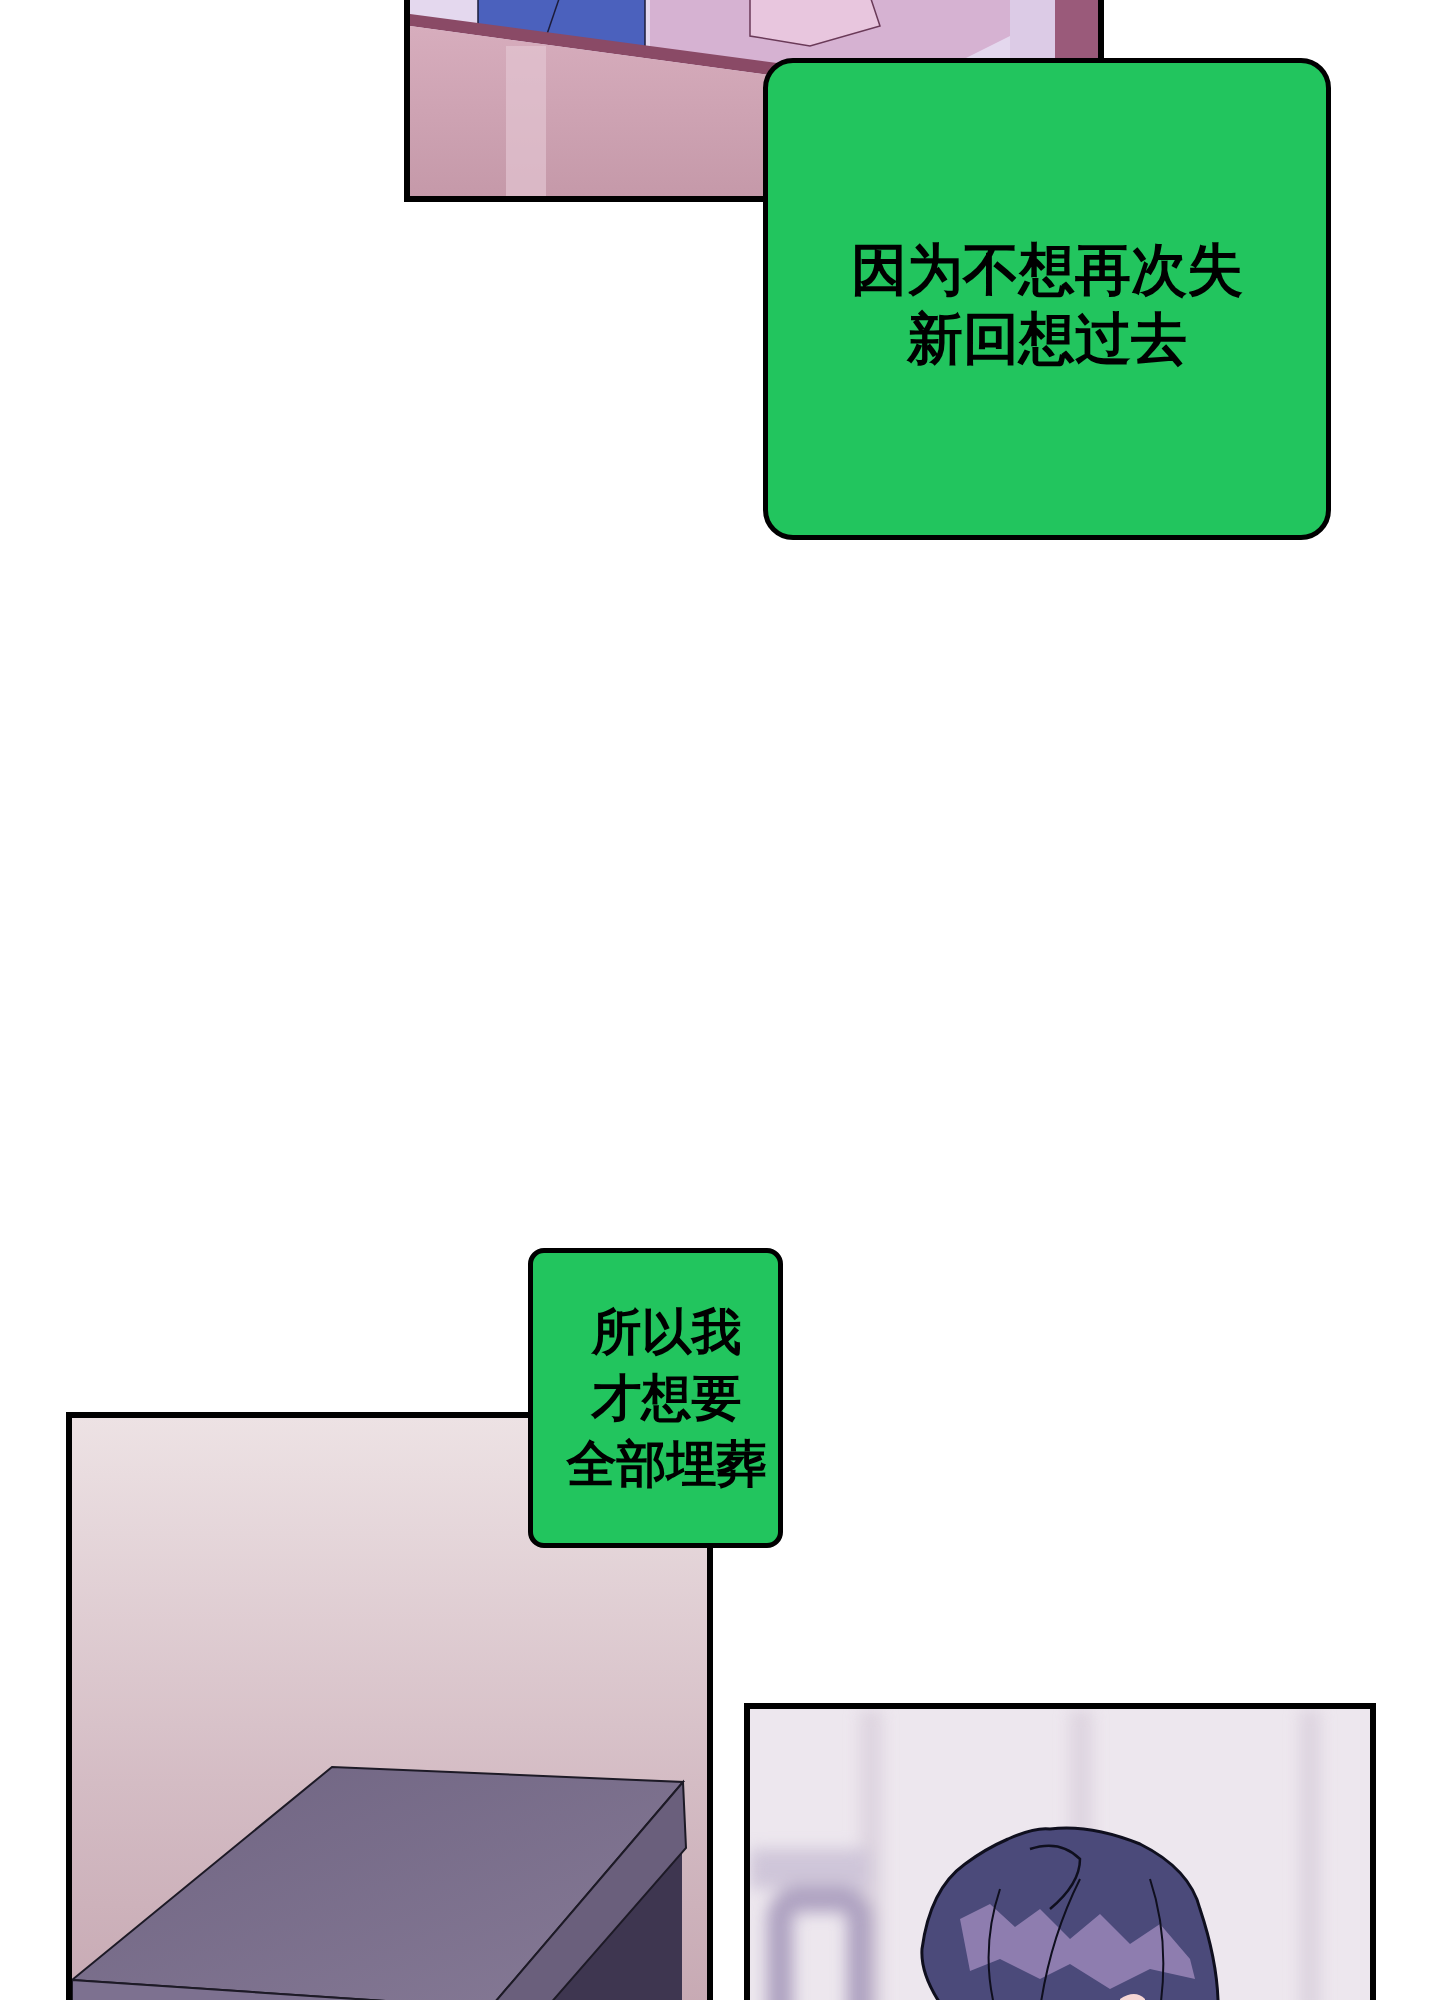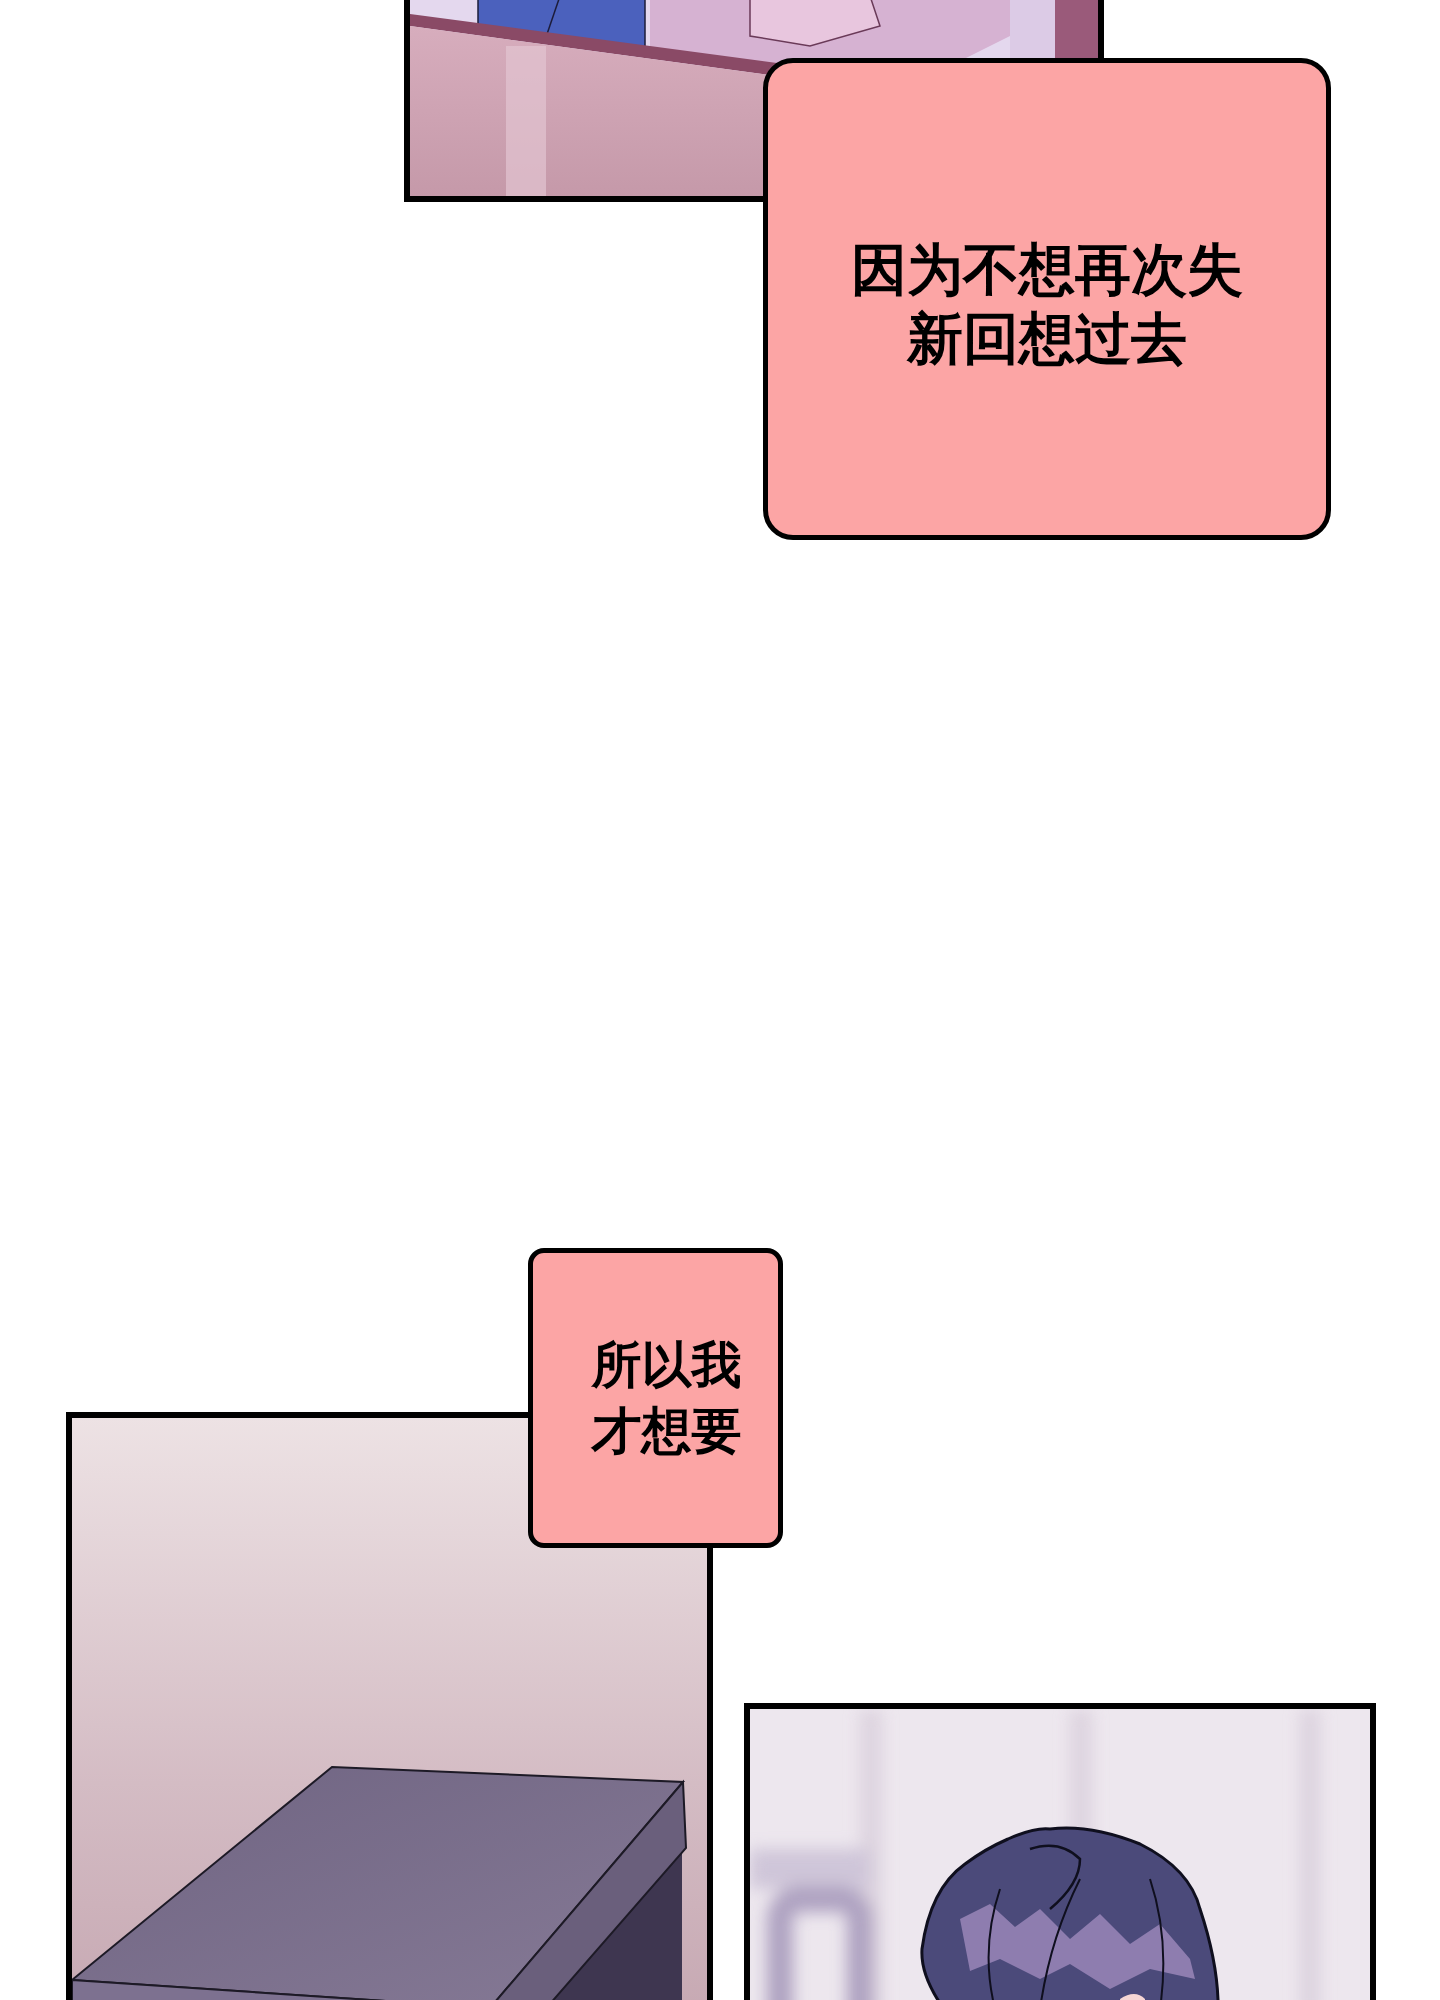--- a/index.html
+++ b/index.html
@@ -1,18 +1,18 @@
 <!DOCTYPE html>
 <html><head>
 <meta charset="utf-8">
 <style>
   html, body { margin:0; padding:0; }
   body { width:1440px; height:2000px; background:#ffffff; position:relative; overflow:hidden; font-family:"DejaVu Sans", sans-serif; }
   .panel { position:absolute; box-sizing:border-box; border:6px solid #000; overflow:hidden; }
-  .bubble { position:absolute; box-sizing:border-box; background:#fca5a5; border:5px solid #000; border-radius:30px; display:flex; flex-direction:column; align-items:center; justify-content:center; text-align:center; color:#000; }
+  .bubble { position:absolute; box-sizing:border-box; background:#22c55e; border:5px solid #000; border-radius:30px; display:flex; flex-direction:column; align-items:center; justify-content:center; text-align:center; color:#000; }
   .bubble .line { display:block; white-space:nowrap; font-weight:bold; }
   svg { display:block; }
 </style>
 </head>
 <body>
 
 <div class="panel" style="left:404px; top:-10px; width:700px; height:212px;">
   <svg width="688" height="200" viewBox="0 0 688 200">
     <defs>
       <linearGradient id="wall1" x1="0" y1="0" x2="0" y2="1">
@@ -66,20 +66,21 @@
     <path d="M611 364 L614 430 L422 650 L418 590 Z" fill="#6a5f7c" stroke="#1d1a26" stroke-width="2"></path>
 
     <path d="M0 562 L418 590 L422 650 L0 620 Z" fill="#7d7190" stroke="#1d1a26" stroke-width="2"></path>
     <rect x="20" y="600" width="560" height="8" fill="#2d2838"></rect>
   </svg>
 </div>
 
 <div class="bubble" style="left:528px; top:1248px; width:255px; height:300px; border-radius:16px; font-size:50px; line-height:66px;padding-left:22px;">
   <span class="line">所以我</span>
   <span class="line">才想要</span>
+  <span class="line">全部埋葬</span>
 </div>
 
 <div class="panel" style="left:744px; top:1703px; width:632px; height:320px;">
   <svg width="620" height="308" viewBox="0 0 620 308">
     <defs>
       <filter id="blur3">
           <feGaussianBlur stdDeviation="8"></feGaussianBlur>
         </filter>
     </defs>
     <rect x="0" y="0" width="620" height="308" fill="#ede7ee"></rect>

